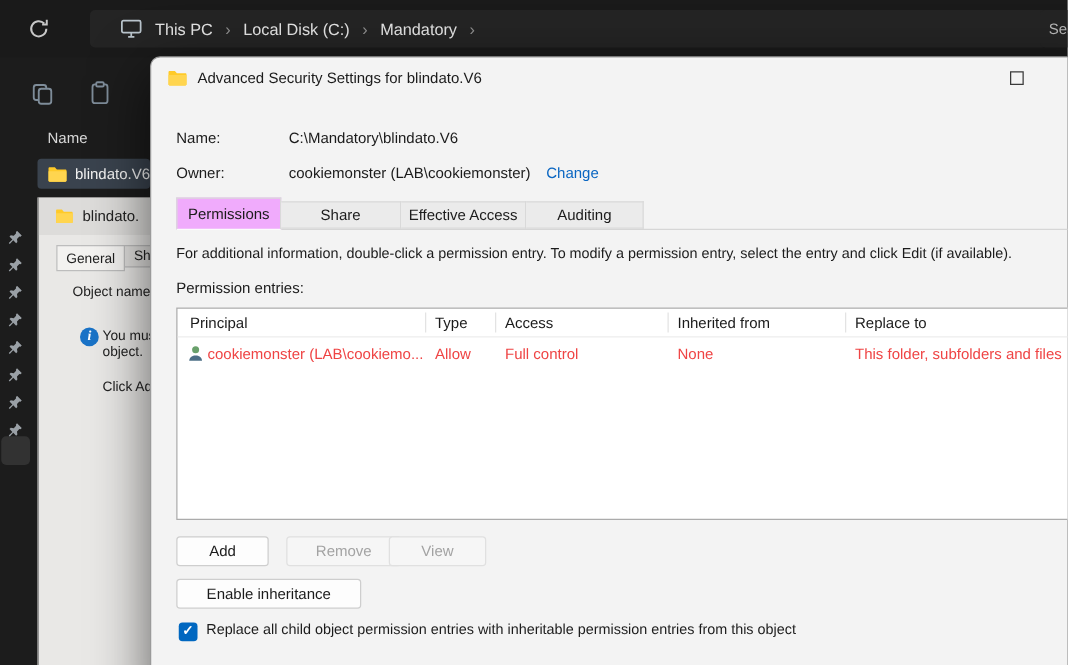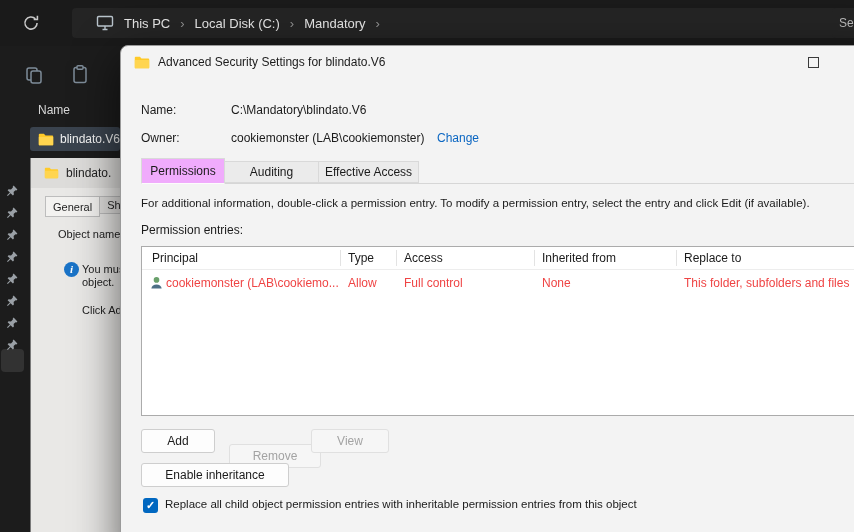--- a/index.html
+++ b/index.html
@@ -210,22 +210,23 @@
     </div>
 
   <div class="lbl" style="left:20px;top:57px">Name:</div>
   <div class="lbl" style="left:110px;top:57px">C:\Mandatory\blindato.V6</div>
   <div class="lbl" style="left:20px;top:85px">Owner:</div>
   <div class="lbl" style="left:110px;top:85px">cookiemonster (LAB\cookiemonster)</div>
   <div class="link" style="left:316px;top:85px">Change</div>
 
   <div class="tabs">
     <div class="tab sel" style="width:84px">Permissions</div>
+    <div class="tab" style="width:96px">Share</div>
+    <div class="tab" style="width:100px">Effective Access</div>
     <div class="tab" style="width:94px">Auditing</div>
-    <div class="tab" style="width:100px">Effective Access</div>
   </div>
 
   <div class="instr">For additional information, double-click a permission entry. To modify a permission entry, select the entry and click Edit (if available).</div>
   <div class="entlbl">Permission entries:</div>
 
   <div class="ptable">
     <div class="thead">
       <span class="th" style="left:10px">Principal</span>
       <span class="th" style="left:206px">Type</span>
       <span class="th" style="left:262px">Access</span>
@@ -245,19 +246,19 @@
       </span>
       <span class="td" style="left:24px">cookiemonster (LAB\cookiemo...</span>
       <span class="td" style="left:206px">Allow</span>
       <span class="td" style="left:262px">Full control</span>
       <span class="td" style="left:400px">None</span>
       <span class="td" style="left:542px">This folder, subfolders and files</span>
     </div>
   </div>
 
   <div class="btn" style="left:20px;top:383px;width:74px">Add</div>
-  <div class="btn disabled" style="left:108px;top:398px;width:92px">Remove</div>
+  <div class="btn disabled" style="left:108px;top:383px;width:92px">Remove</div>
   <div class="btn disabled" style="left:190px;top:383px;width:78px">View</div>
   <div class="btn" style="left:20px;top:417px;width:148px">Enable inheritance</div>
 
   <div class="cbx">✓</div>
   <div class="cbxlbl">Replace all child object permission entries with inheritable permission entries from this object</div>
 </div>
 
 </body></html>

